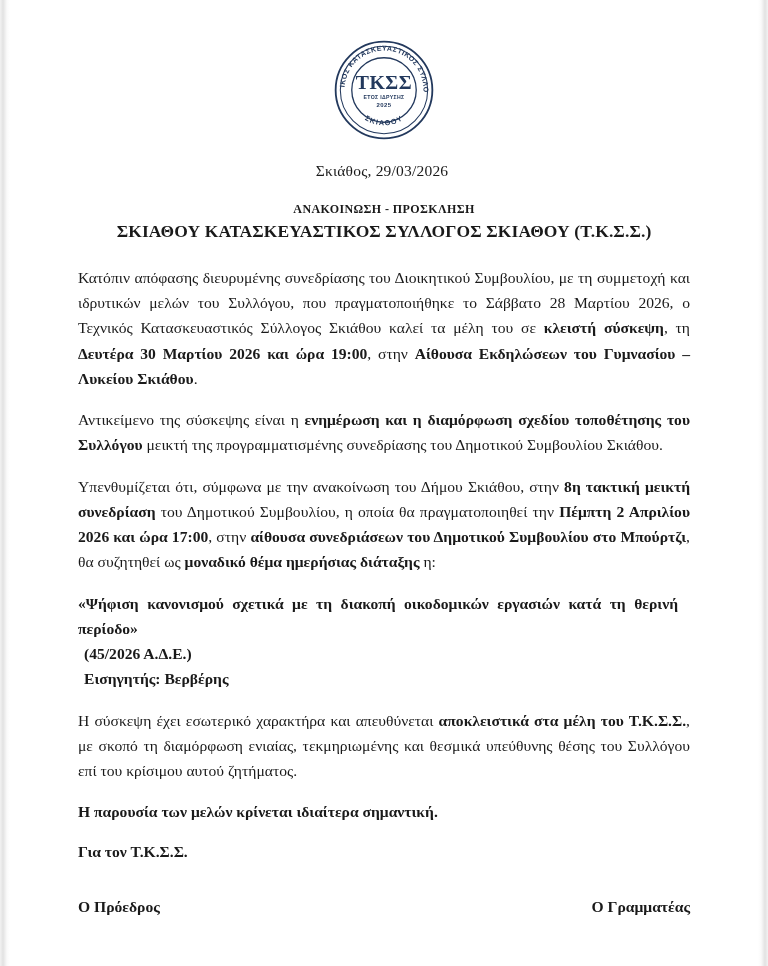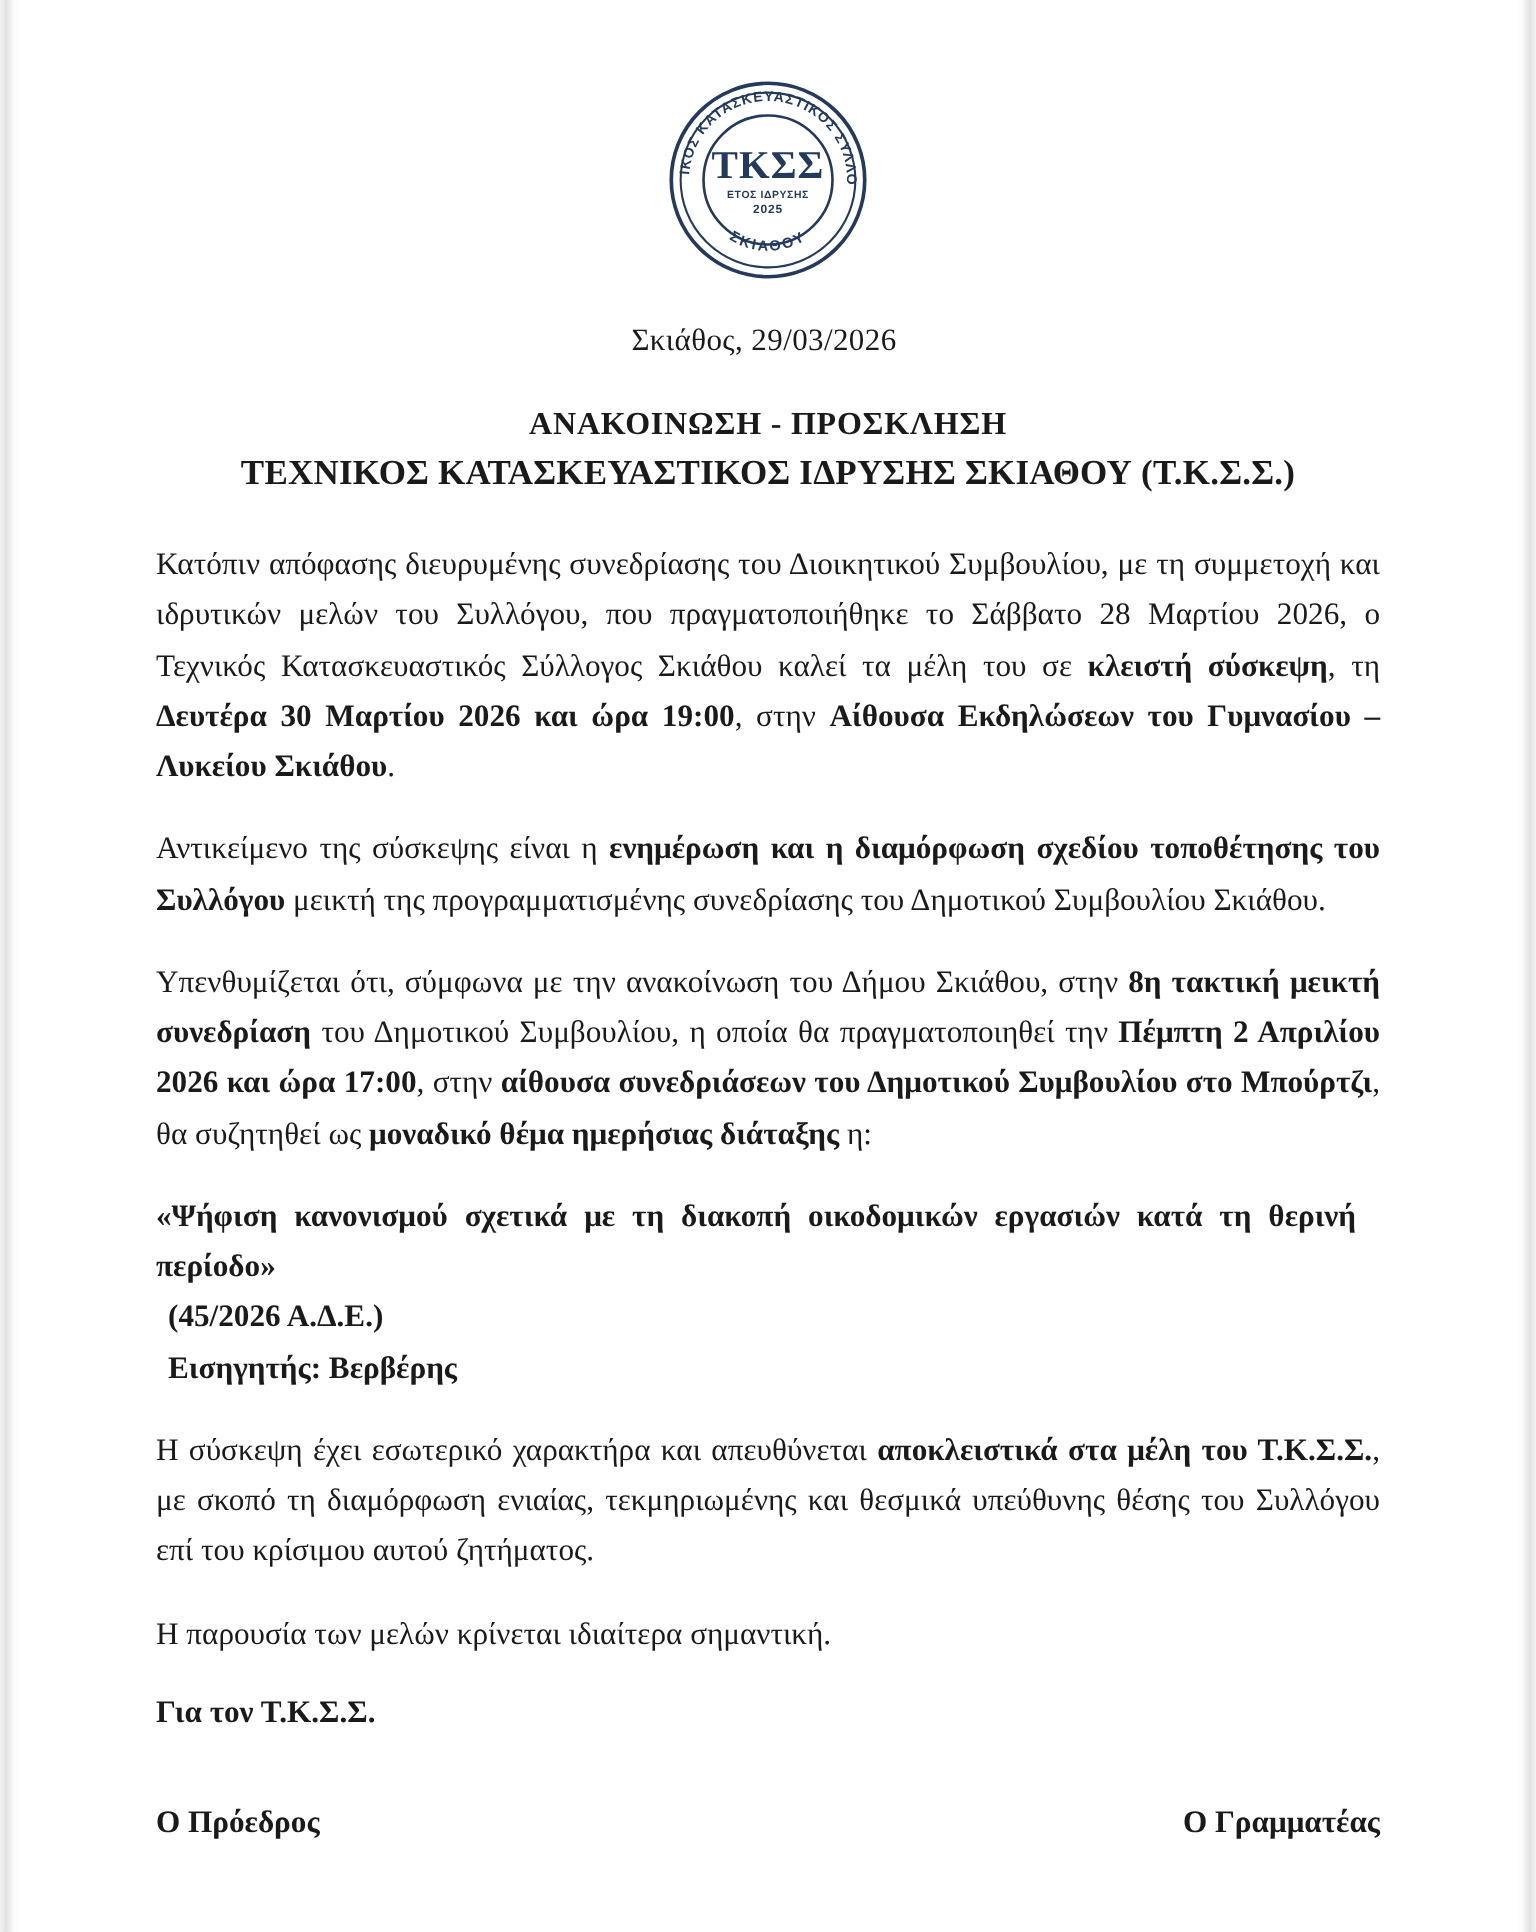--- a/index.html
+++ b/index.html
@@ -70,21 +70,21 @@
   }
 
   
   .title-block {
     margin-top: 22px;
     text-align: center;
     font-weight: bold;
     line-height: 1.32;
   }
   .title-line-1 {
-    font-size: 16px;
+    font-size: 12px;
     letter-spacing: 0.4px;
   }
   .title-line-2 {
     font-size: 17.5px;
     letter-spacing: 0.1px;
     margin-top: 2px;
   }
 
   
   .body {
@@ -103,21 +103,21 @@
   .agenda {
     margin: 0 12px 16px 0;
     font-weight: bold;
     line-height: 1.62;
   }
   .agenda-sub {
     padding-left: 6px;
   }
 
   .emphasis-line {
-    font-weight: normal;
+    font-weight: bold;
     margin: 12px 0 14px 0;
   }
 
   .for-assoc {
     font-weight: bold;
     margin: 0 0 30px 0;
     padding-right: 20px;
   }
 
   
@@ -168,21 +168,21 @@
         <text x="100" y="117" text-anchor="middle" font-family="'Liberation Sans', sans-serif" font-size="10" font-weight="bold" fill="#23395d" letter-spacing="0.6">ΕΤΟΣ ΙΔΡΥΣΗΣ</text>
 
         <text x="100" y="132" text-anchor="middle" font-family="'Liberation Sans', sans-serif" font-size="11.5" font-weight="bold" fill="#23395d" letter-spacing="0.8">2025</text>
       </svg>
     </div>
 
     <div class="date-line">Σκιάθος, 29/03/2026</div>
 
     <div class="title-block">
       <div class="title-line-1">ΑΝΑΚΟΙΝΩΣΗ - ΠΡΟΣΚΛΗΣΗ</div>
-      <div class="title-line-2">ΤΕΧΝΙΚΟΣ ΚΑΤΑΣΚΕΥΑΣΤΙΚΟΣ ΙΔΡΥΣΗΣ ΣΚΙΑΘΟΥ (Τ.Κ.Σ.Σ.)</div>
+      <div class="title-line-2">ΣΚΙΑΘΟΥ ΚΑΤΑΣΚΕΥΑΣΤΙΚΟΣ ΣΥΛΛΟΓΟΣ ΣΚΙΑΘΟΥ (Τ.Κ.Σ.Σ.)</div>
     </div>
 
     <div class="body">
 
       <p><span>Κατόπιν απόφασης διευρυμένης συνεδρίασης του Διοικητικού Συμβουλίου, με τη συμμετοχή και ιδρυτικών μελών του Συλλόγου, που πραγματοποιήθηκε το Σάββατο 28 Μαρτίου 2026, ο Τεχνικός Κατασκευαστικός Σύλλογος Σκιάθου καλεί τα μέλη του σε </span><b>κλειστή σύσκεψη</b><span>, τη </span><b>Δευτέρα 30 Μαρτίου 2026 και ώρα 19:00</b><span>, στην </span><b>Αίθουσα Εκδηλώσεων του Γυμνασίου – Λυκείου Σκιάθου</b><span>.</span></p>
 
       <p><span>Αντικείμενο της σύσκεψης είναι η </span><b>ενημέρωση και η διαμόρφωση σχεδίου τοποθέτησης του Συλλόγου</b><span> μεικτή της προγραμματισμένης συνεδρίασης του Δημοτικού Συμβουλίου Σκιάθου.</span></p>
 
       <p><span>Υπενθυμίζεται ότι, σύμφωνα με την ανακοίνωση του Δήμου Σκιάθου, στην </span><b>8η τακτική μεικτή συνεδρίαση</b><span> του Δημοτικού Συμβουλίου, η οποία θα πραγματοποιηθεί την </span><b>Πέμπτη 2 Απριλίου 2026 και ώρα 17:00</b><span>, στην </span><b>αίθουσα συνεδριάσεων του Δημοτικού Συμβουλίου στο Μπούρτζι</b><span>, θα συζητηθεί ως </span><b>μοναδικό θέμα ημερήσιας διάταξης</b><span> η:</span></p>
 

